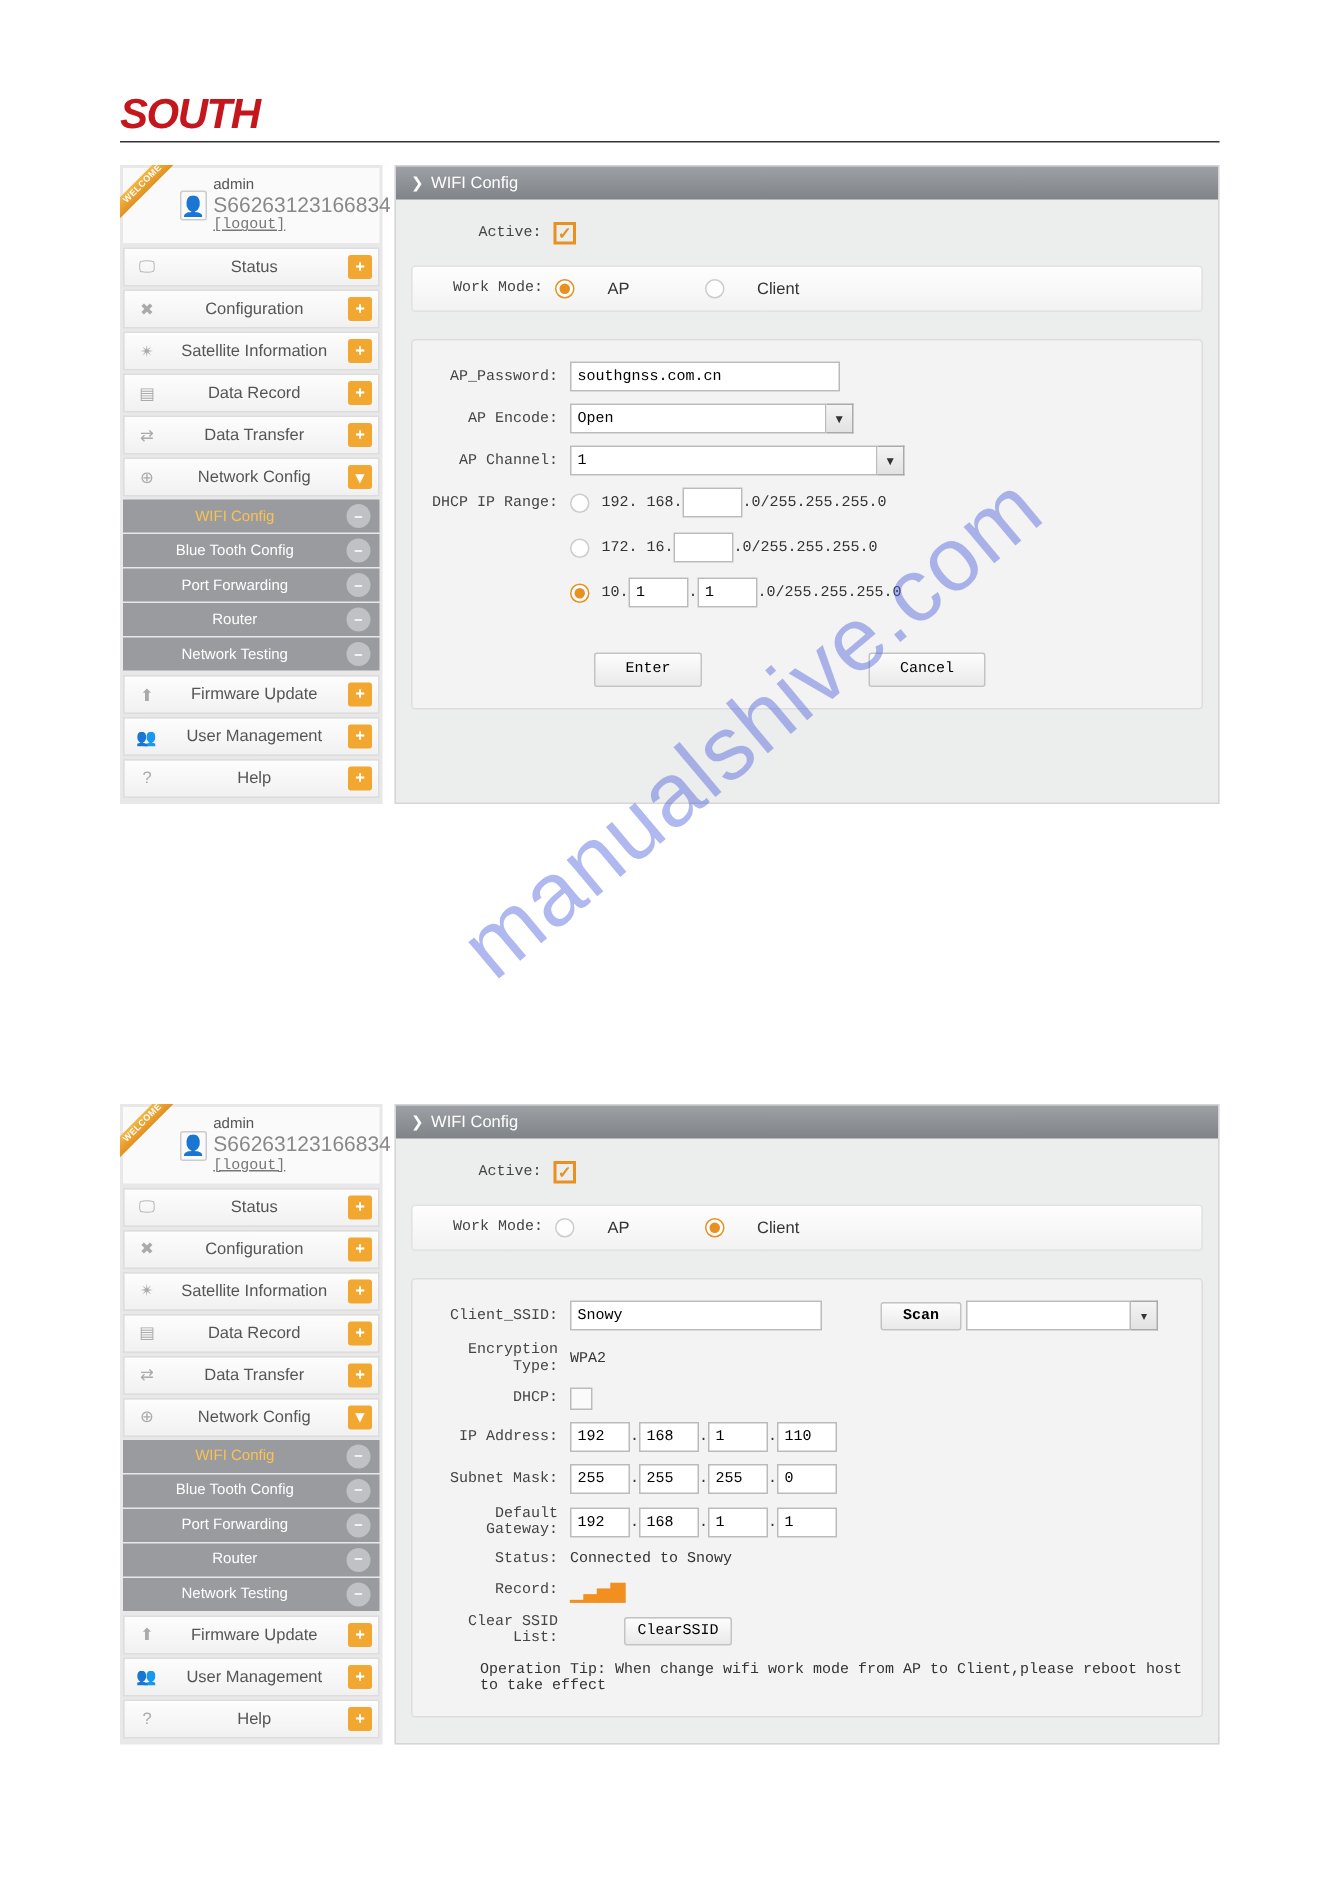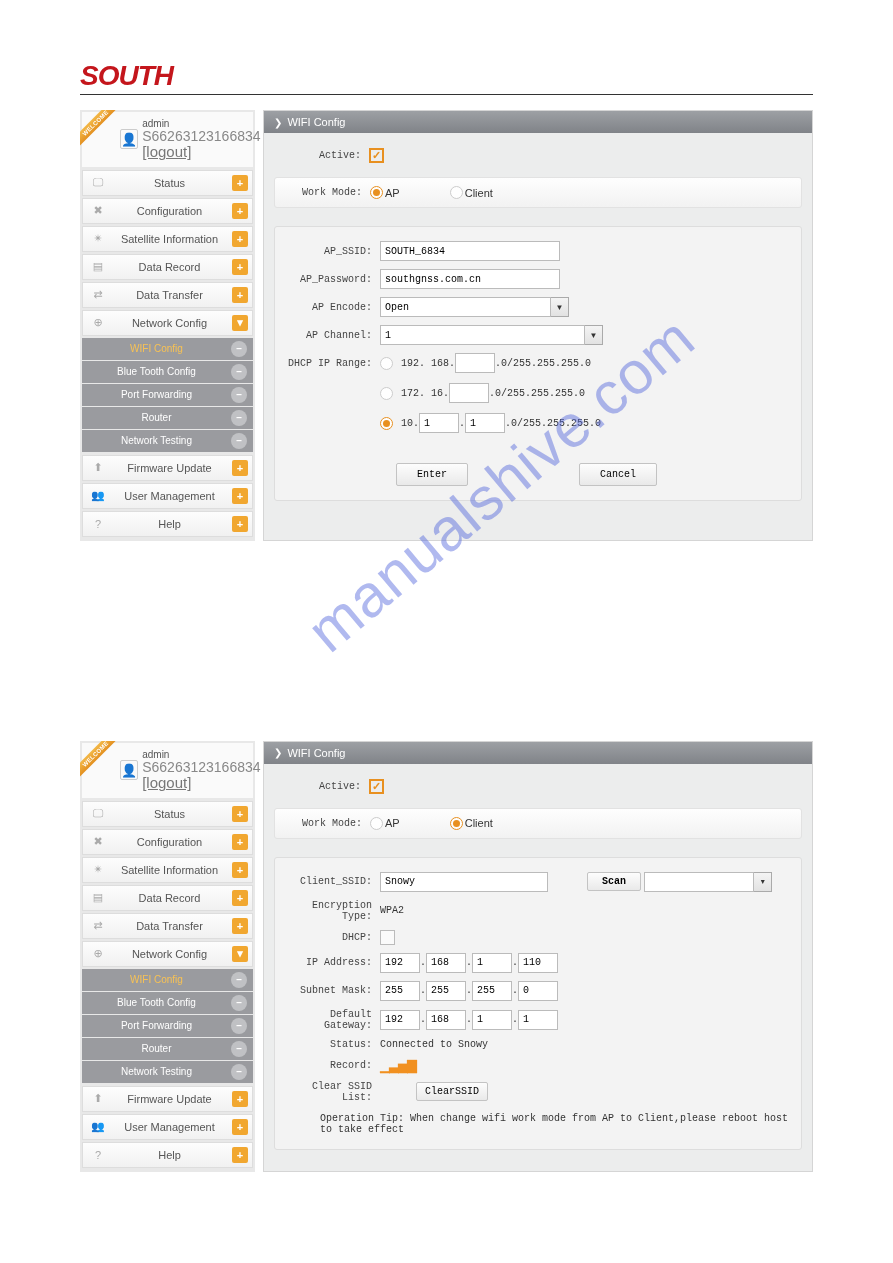--- a/index.html
+++ b/index.html
@@ -7,41 +7,41 @@
 .brand { font-family: Arial Black, sans-serif; font-weight: 900; font-style: italic; font-size: 28px; color: #c4161c; letter-spacing: -1px; border-bottom: 1px solid #333; padding-bottom: 2px; margin-bottom: 15px; }
 .panel { display: flex; gap: 8px; margin-bottom: 200px; position: relative; }
 .sidebar { width: 175px; background: #e8e8e8; padding: 2px; position: relative; }
 .welcome-banner { position: absolute; top: 0; left: 0; width: 42px; height: 42px; overflow: hidden; z-index: 5; }
 .welcome-ribbon { position: absolute; top: 8px; left: -12px; width: 55px; transform: rotate(-45deg); background: linear-gradient(180deg,#f3b847,#e39020); color: #fff; font-size: 6px; text-align: center; padding: 2px 0; font-weight: bold; letter-spacing: 0.3px; }
 .user-box { background: #fafafa; padding: 6px 6px 6px 38px; display: flex; align-items: center; gap: 4px; margin-bottom: 3px; }
 .user-icon { width: 20px; height: 20px; border: 1px solid #ccc; border-radius: 2px; display: flex; align-items: center; justify-content: center; color: #aaa; font-size: 13px; }
 .user-text { font-size: 10px; line-height: 1.1; }
 .user-text .uname { color: #555; }
 .user-text .uid { color: #888; font-size: 14px; }
-.user-text .logout { color: #777; text-decoration: underline; font-size: 15px; }
+.user-text .logout { color: #777; text-decoration: underline; font-size: 10px; font-family: Liberation Mono, monospace; }
 .nav-item { background: linear-gradient(#fdfdfd,#f1f1f1); border: 1px solid #ddd; margin-bottom: 2px; display: flex; align-items: center; height: 26px; padding: 0 4px 0 6px; font-size: 11px; color: #555; cursor: pointer; }
 .nav-item .nav-icon { color: #aaa; width: 18px; font-size: 11px; text-align: center; }
 .nav-item .nav-label { flex: 1; text-align: center; }
 .nav-item .nav-exp { width: 16px; height: 16px; background: #f1a730; border-radius: 2px; display: flex; align-items: center; justify-content: center; color: #fff; font-weight: bold; font-size: 11px; }
 .nav-item .nav-exp.open { background: #f1a730; }
 .subnav { background: #9a9b9f; color: #fff; height: 22px; display: flex; align-items: center; justify-content: space-between; padding: 0 6px 0 0; font-size: 10px; margin-bottom: 1px; cursor: pointer; }
 .subnav .sublabel { flex: 1; text-align: center; }
 .subnav .subicon { width: 16px; height: 16px; border-radius: 8px; background: #c0c1c4; color: #fff; display: flex; align-items: center; justify-content: center; font-size: 10px; font-weight: bold; }
 .subnav.active .sublabel { color: #f8c254; }
 .subnav.last { margin-bottom: 3px; }
 .content { flex: 1; background: #eceded; border: 1px solid #d5d5d5; }
 .content-header { background: linear-gradient(#9da0a4,#808388); color: #fff; font-size: 11px; padding: 5px 10px; display: flex; align-items: center; gap: 5px; }
 .content-header .chev { font-size: 10px; }
 .content-body { padding: 15px 10px; }
 .form-row { display: flex; align-items: center; margin-bottom: 8px; }
 .form-label { width: 95px; text-align: right; padding-right: 8px; font-size: 10px; color: #444; font-family: "Courier New", monospace; }
 .checkbox-mark { width: 15px; height: 15px; border: 2px solid #e89020; display: flex; align-items: center; justify-content: center; color: #e89020; font-size: 11px; font-weight: bold; }
 .checkbox-empty { width: 15px; height: 15px; border: 1px solid #bbb; background: #fafafa; }
 .mode-bar { background: linear-gradient(#fefefe,#f2f2f2); border: 1px solid #e2e2e2; border-radius: 3px; padding: 8px 10px; margin-bottom: 18px; display: flex; align-items: center; }
-.radio-wrap { display: inline-flex; align-items: center; gap: 2px; margin-right: 50px; }
+.radio-wrap { display: inline-flex; align-items: center; gap: 22px; margin-right: 50px; }
 .radio-outer { width: 13px; height: 13px; border: 1px solid #ccc; border-radius: 50%; display: flex; align-items: center; justify-content: center; background: #fefefe; }
 .radio-outer.checked { border-color: #e89020; }
 .radio-inner { width: 7px; height: 7px; border-radius: 50%; background: #e89020; }
 .inp { border: 1px solid #bbb; background: #fff; height: 20px; padding: 0 4px; font-size: 10px; font-family: "Courier New", monospace; }
 .inp-w { width: 180px; }
 .inp-s { width: 40px; text-align: left; }
 .sel-wrap { display: inline-flex; }
 .sel-btn { width: 18px; height: 20px; background: linear-gradient(#f4f4f4,#e2e2e2); border: 1px solid #aaa; border-left: none; display: flex; align-items: center; justify-content: center; color: #333; font-size: 8px; }
 .dhcp-row { display: flex; align-items: center; margin-bottom: 10px; margin-left: 0; }
 .dhcp-text { font-size: 10px; font-family: "Courier New", monospace; }
@@ -158,24 +158,20 @@
             </span>
             <span>AP</span>
           </span>
         <span class="radio-wrap">
             <span class="radio-outer"></span>
             <span>Client</span>
           </span>
       </div>
       <div class="settings-box">
         <div class="form-row">
-            <div class="form-label">AP_SSID:</div>
-            <input class="inp inp-w" value="SOUTH_6834" style="">
-          </div>
-        <div class="form-row">
             <div class="form-label">AP_Password:</div>
             <input class="inp inp-w" value="southgnss.com.cn" style="">
           </div>
         <div class="form-row">
             <div class="form-label">AP Encode:</div>
             <span class="sel-wrap">
               <input class="inp" style="width: 171px;" value="Open">
               <span class="sel-btn">▼</span>
             </span>
           </div>

